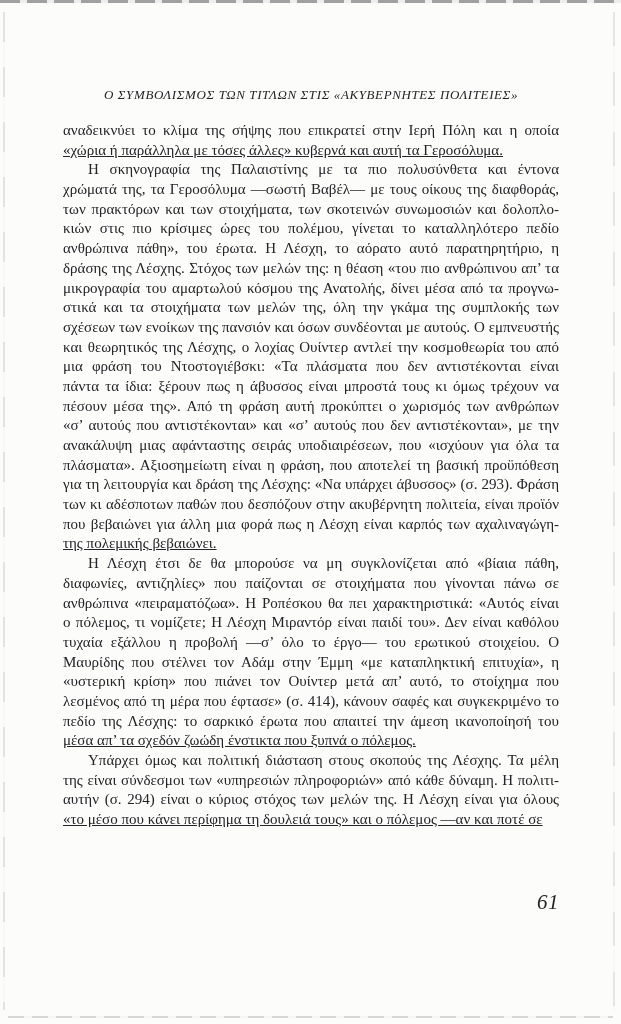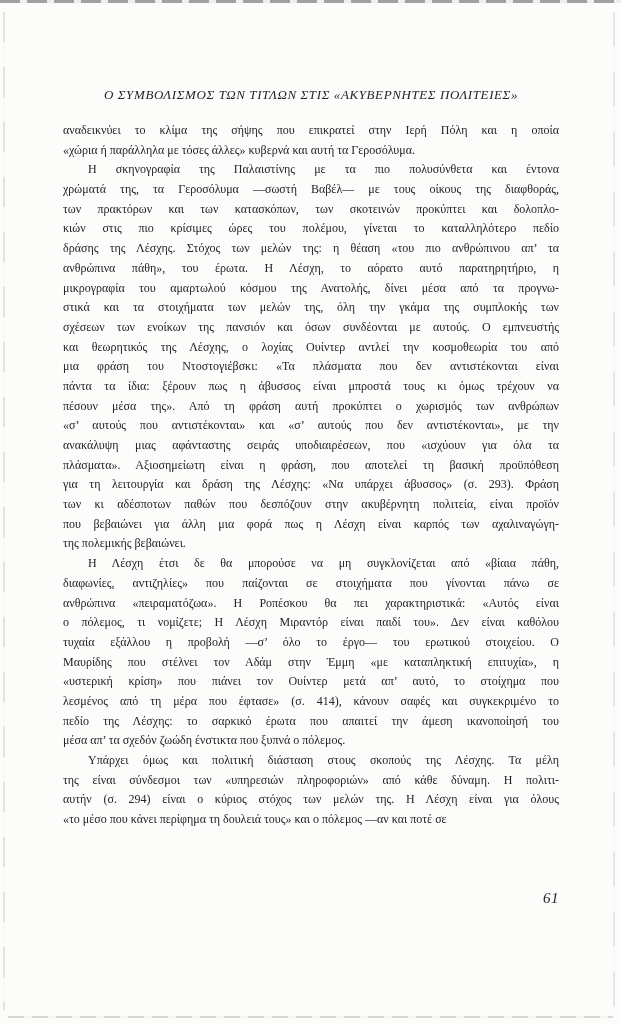--- a/index.html
+++ b/index.html
@@ -43,38 +43,38 @@
     top: 87px; left: 63px; width: 496px;
     text-align: center;
     font-style: italic;
     font-size: 13px;
     letter-spacing: 0.6px;
     white-space: nowrap;
   }
   .text-block {
     position: absolute;
     top: 121px; left: 63px; width: 496px;
-    font-size: 12px;
+    font-size: 15px;
     line-height: 19.7px;
   }
   .para { margin: 0; }
   .line {
     text-align: justify;
     text-align-last: justify;
     height: 19.7px;
     overflow: hidden;
   }
-  .line.last { text-align-last: left; }
+  .line.last { text-align-last: left; text-decoration: underline; }
   .para.indent .line:first-child { text-indent: 25px; }
   .folio {
     position: absolute;
     top: 890px; left: 63px; width: 496px;
     text-align: right;
     font-style: italic;
-    font-size: 15px;
+    font-size: 21px;
     letter-spacing: 0.5px;
   }
 </style>
 </head>
 <body>
 
 <div class="page" style="background: rgb(252, 252, 250); color: rgb(35, 35, 40);">
   <div class="edge-top"></div>
   <div class="edge-bottom"></div>
   <div class="edge-left"></div>
@@ -83,24 +83,24 @@
   <div class="running-head">Ο ΣΥΜΒΟΛΙΣΜΟΣ ΤΩΝ ΤΙΤΛΩΝ ΣΤΙΣ «ΑΚΥΒΕΡΝΗΤΕΣ ΠΟΛΙΤΕΙΕΣ»</div>
 
   <div class="text-block">
       <div class="para">
         <div class="line">αναδεικνύει το κλίμα της σήψης που επικρατεί στην Ιερή Πόλη και η οποία</div>
         <div class="line last">«χώρια ή παράλληλα με τόσες άλλες» κυβερνά και αυτή τα Γεροσόλυμα.</div>
       </div>
       <div class="para indent">
         <div class="line">Η σκηνογραφία της Παλαιστίνης με τα πιο πολυσύνθετα και έντονα</div>
         <div class="line">χρώματά της, τα Γεροσόλυμα —σωστή Βαβέλ— με τους οίκους της διαφθοράς,</div>
-        <div class="line">των πρακτόρων και των κατασκόπων, των σκοτεινών προκύπτει και δολοπλο-</div>
+        <div class="line">των πρακτόρων και των στοιχήματα, των σκοτεινών συνωμοσιών και δολοπλο-</div>
         <div class="line">κιών στις πιο κρίσιμες ώρες του πολέμου, γίνεται το καταλληλότερο πεδίο</div>
+        <div class="line">ανθρώπινα πάθη», του έρωτα. Η Λέσχη, το αόρατο αυτό παρατηρητήριο, η</div>
         <div class="line">δράσης της Λέσχης. Στόχος των μελών της: η θέαση «του πιο ανθρώπινου απ’ τα</div>
-        <div class="line">ανθρώπινα πάθη», του έρωτα. Η Λέσχη, το αόρατο αυτό παρατηρητήριο, η</div>
         <div class="line">μικρογραφία του αμαρτωλού κόσμου της Ανατολής, δίνει μέσα από τα προγνω-</div>
         <div class="line">στικά και τα στοιχήματα των μελών της, όλη την γκάμα της συμπλοκής των</div>
         <div class="line">σχέσεων των ενοίκων της πανσιόν και όσων συνδέονται με αυτούς. Ο εμπνευστής</div>
         <div class="line">και θεωρητικός της Λέσχης, ο λοχίας Ουίντερ αντλεί την κοσμοθεωρία του από</div>
         <div class="line">μια φράση του Ντοστογιέβσκι: «Τα πλάσματα που δεν αντιστέκονται είναι</div>
         <div class="line">πάντα τα ίδια: ξέρουν πως η άβυσσος είναι μπροστά τους κι όμως τρέχουν να</div>
         <div class="line">πέσουν μέσα της». Από τη φράση αυτή προκύπτει ο χωρισμός των ανθρώπων</div>
         <div class="line">«σ’ αυτούς που αντιστέκονται» και «σ’ αυτούς που δεν αντιστέκονται», με την</div>
         <div class="line">ανακάλυψη μιας αφάνταστης σειράς υποδιαιρέσεων, που «ισχύουν για όλα τα</div>
         <div class="line">πλάσματα». Αξιοσημείωτη είναι η φράση, που αποτελεί τη βασική προϋπόθεση</div>

